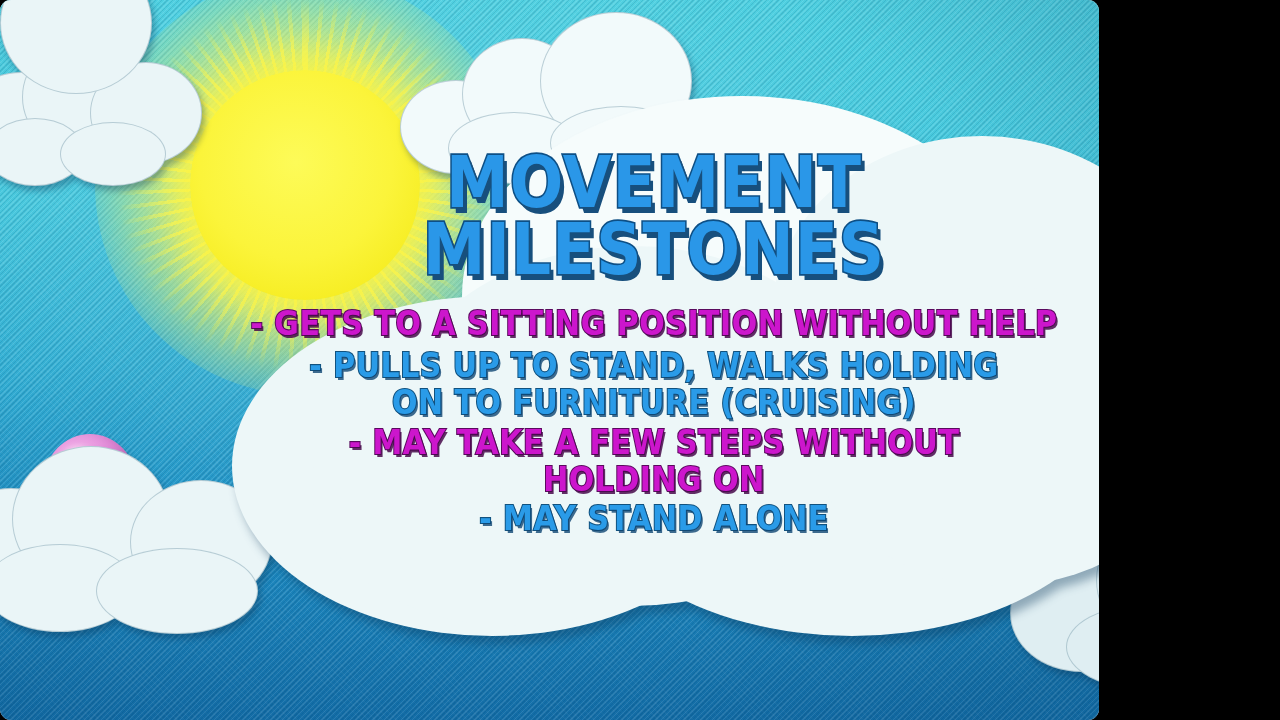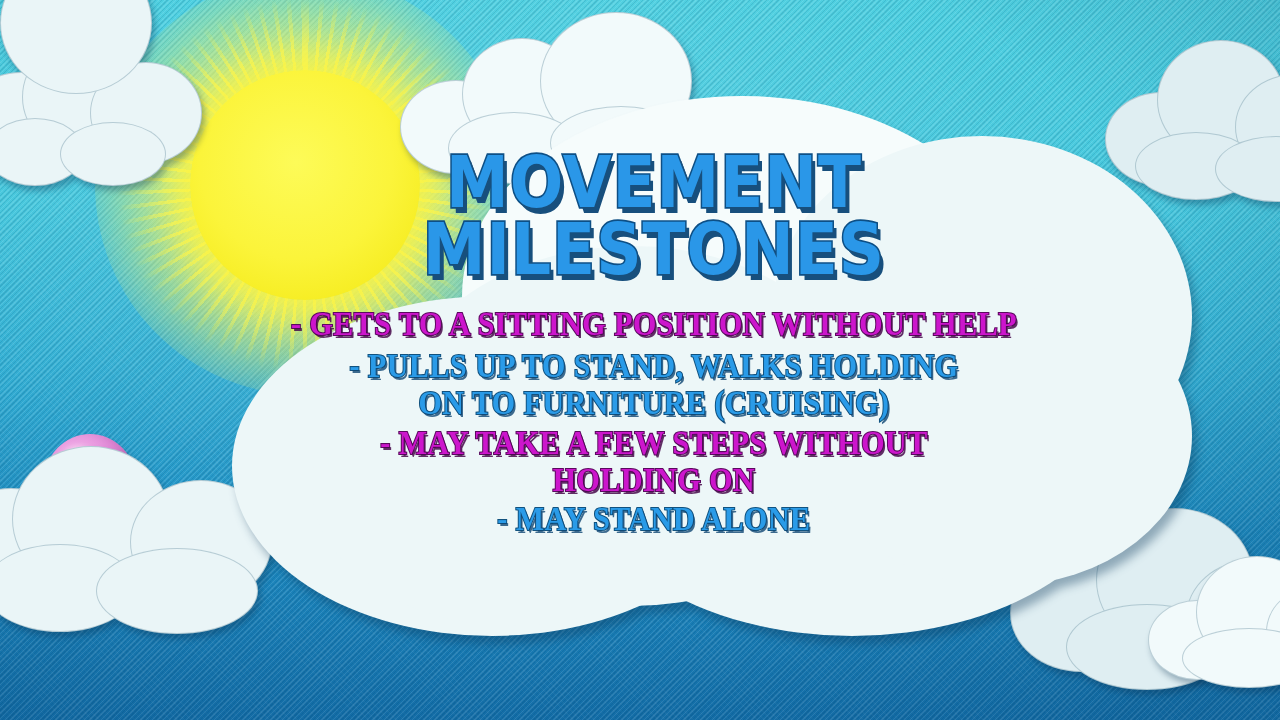--- a/index.html
+++ b/index.html
@@ -3,25 +3,26 @@
 <meta charset="utf-8">
 <title>Movement Milestones</title>
 <style>
   html, body {
     margin: 0;
     padding: 0;
     background: #000;
   }
   #stage {
     position: relative;
-    width: 1280px;
+    width: 1099px;
     height: 720px;
     overflow: hidden;
     font-family: "DejaVu Sans", sans-serif;
     background: #ffffff;
+    border-radius: 11px;
   }
 
   
   .sky {
     position: absolute;
     inset: 0;
     background:
       linear-gradient(180deg,
         #4ccfe0 0%,
         #45c7dd 28%,
@@ -177,21 +178,21 @@
     color: #2a97e8;
     -webkit-text-stroke: 3px #0d4f85;
     paint-order: stroke fill;
     text-shadow: 4px 5px 0 #174f7d;
     margin: 0 0 6px 0;
     transform: scaleY(1.12);
     transform-origin: center top;
   }
   .title .tline { display: block; }
 
-  .bullets { margin-top: 34px; font-family: Liberation Serif, serif; }
+  .bullets { margin-top: 34px; }
   .bullet {
     font-size: 30px;
     line-height: 1.14;
     font-weight: bold;
     letter-spacing: 0.5px;
     margin: 0 0 8px 0;
     transform: scaleY(1.1);
     transform-origin: center top;
   }
   .bullet.magenta {

